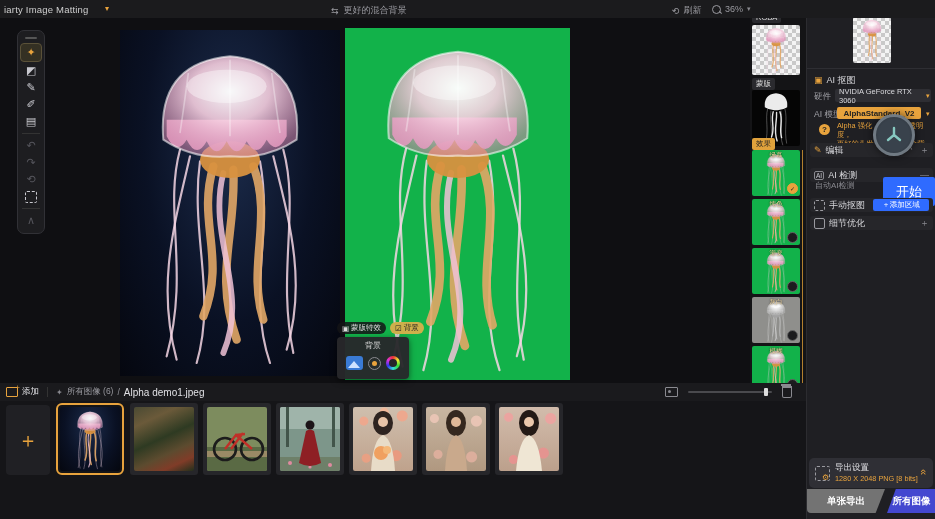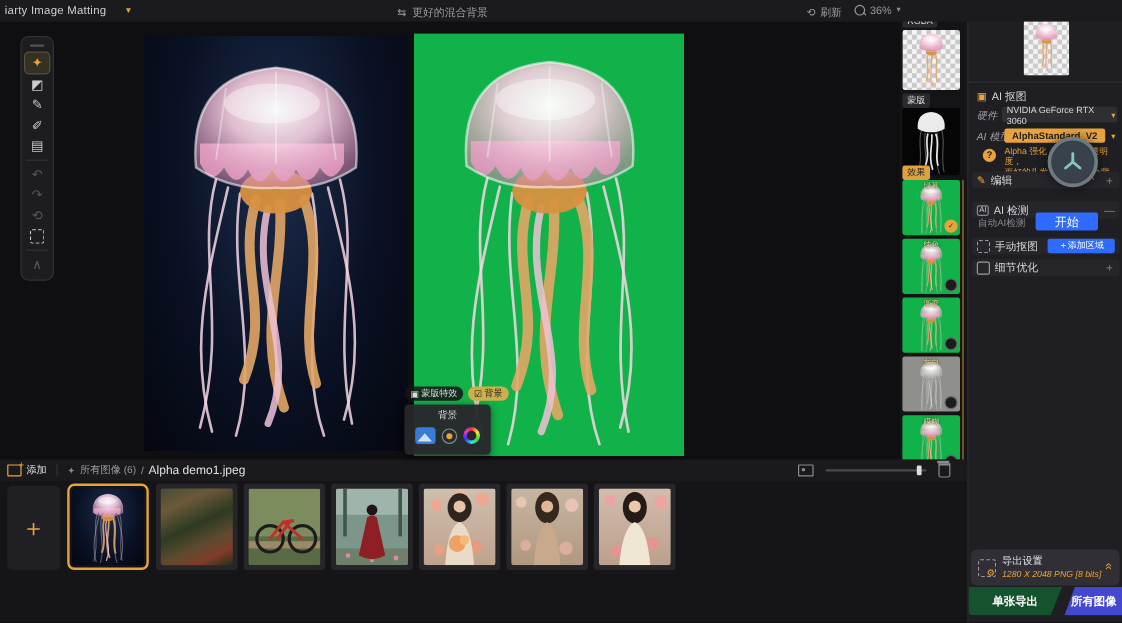--- a/index.html
+++ b/index.html
@@ -5,21 +5,21 @@
   html,body{margin:0;padding:0;background:#000;}
   #app{position:relative;width:935px;height:519px;background:#141416;overflow:hidden;
        font-family:"Liberation Sans","DejaVu Sans",sans-serif;color:#ddd;font-size:9px;}
   .abs{position:absolute;}
   
   #titlebar{position:absolute;left:0;top:0;width:935px;height:18px;background:#1b1b1d;z-index:9;}
   .app-title{position:absolute;left:4px;top:4px;color:#cfcfcf;font-size:9.5px;letter-spacing:.2px;}
   .title-caret{position:absolute;left:105px;top:4px;color:#e8a33d;font-size:8px;}
   .status-grp{position:absolute;left:331px;top:4px;color:#9a9aa0;font-size:9px;display:flex;gap:5px;align-items:center;}
   .refresh-grp{position:absolute;left:672px;top:4px;color:#9a9aa0;font-size:9px;display:flex;gap:4px;align-items:center;}
-  .zoom-grp{position:absolute;left:712px;top:4px;color:#9a9aa0;font-size:9px;display:flex;gap:4px;align-items:flex-start;}
+  .zoom-grp{position:absolute;left:712px;top:4px;color:#9a9aa0;font-size:9px;display:flex;gap:4px;align-items:center;}
   .mag{width:7px;height:7px;border:1.2px solid #9a9aa0;border-radius:50%;position:relative;display:inline-block;}
   .mag::after{content:"";position:absolute;left:6px;top:6px;width:3px;height:1.2px;background:#9a9aa0;transform:rotate(45deg);}
   
   #tools{position:absolute;left:17px;top:30px;width:26px;background:#1d1d20;border:1px solid #313136;
          border-radius:7px;z-index:6;display:flex;flex-direction:column;align-items:center;padding:4px 0;}
   .tool-handle{width:12px;height:2px;background:#555;border-radius:1px;margin:2px 0 4px;}
   .tool{width:20px;height:17px;display:flex;align-items:center;justify-content:center;color:#c9c9cf;font-size:11px;cursor:pointer;}
   .tool.sel{background:#343023;border:1px solid #5a5138;border-radius:4px;color:#e8a33d;}
   .tool.dim{color:#55555c;}
   .tool-div{width:18px;height:1px;background:#333;margin:3px 0;}
@@ -64,43 +64,43 @@
   
   #rightpanel{position:absolute;left:806px;top:0;width:129px;height:519px;background:#1f1f23;border-left:1px solid #2c2c30;}
   .home-tab{position:absolute;left:37px;top:2px;width:40px;height:15px;background:#2f80ff;color:#fff;
             border-radius:3px 3px 0 0;display:flex;align-items:center;justify-content:center;font-size:8.5px;cursor:pointer;}
   .winbtn{position:absolute;top:2px;width:14px;height:14px;color:#9a9aa0;display:flex;align-items:center;justify-content:center;font-size:9px;cursor:pointer;}
   .pv-thumb{position:absolute;left:46px;top:17px;width:38px;height:46px;overflow:hidden;border-radius:2px;}
   .pdiv{position:absolute;left:0;width:129px;height:1px;background:#2e2e33;}
   .sec{position:absolute;left:3px;width:123px;height:14px;background:#26262a;border-radius:3px;
        display:flex;align-items:center;gap:4px;padding:0 4px;box-sizing:border-box;color:#d8d8dc;font-size:9px;}
   .sec .right{margin-left:auto;color:#8a8a90;}
-  .lbl{color:#a0a0a6;font-size:8.5px;font-style:italic;}
+  .lbl{color:#a0a0a6;font-size:8.5px;}
   .select{background:#2e2e33;border-radius:2px;height:13px;display:flex;align-items:center;padding:0 4px;color:#d8d8dc;font-size:7.5px;}
   .pill{background:#e8a33d;border-radius:2px;height:12px;display:flex;align-items:center;justify-content:center;color:#222;font-size:8px;font-weight:bold;}
   .caret{color:#e8a33d;font-size:7px;}
   .qmark{width:11px;height:11px;border-radius:50%;background:#e8a33d;color:#222;font-size:8px;font-weight:bold;
          display:flex;align-items:center;justify-content:center;}
   .desc{color:#e8a33d;font-size:7.3px;line-height:9px;}
   .sota{color:#8aa0b8;}
   .btn-blue{background:#2f6bff;color:#fff;border-radius:2px;display:flex;align-items:center;justify-content:center;cursor:pointer;}
   .aibox{border:1px solid #8a8a90;border-radius:2px;font-size:6.5px;padding:0 1px;color:#c9c9cf;}
   .dashbox{width:9px;height:9px;border:1px dashed #9a9aa0;border-radius:2px;position:relative;}
   .float-btn{position:absolute;left:66px;top:114px;width:36px;height:36px;border-radius:50%;z-index:8;
              background:radial-gradient(circle,#39424c 60%,#2a3138 100%);border:3px solid rgba(185,195,205,.45);
              display:flex;align-items:center;justify-content:center;cursor:pointer;box-shadow:0 0 8px rgba(0,0,0,.6);}
   .exp-card{position:absolute;left:2px;top:458px;width:124px;height:30px;background:#2f2f35;border-radius:5px;}
   .exp-ic{position:absolute;left:6px;top:8px;width:13px;height:13px;border:1px dashed #9a9aa0;border-radius:2px;}
   .exp-gear{position:absolute;left:13px;top:15px;color:#e8a33d;font-size:8px;}
   .exp-title{position:absolute;left:26px;top:4px;color:#e0e0e4;font-size:8.5px;}
-  .exp-info{position:absolute;left:26px;top:16px;color:#e8a33d;font-size:7.3px;font-style:italic;}
+  .exp-info{position:absolute;left:26px;top:16px;color:#e8a33d;font-size:7.3px;}
   .exp-up{position:absolute;right:6px;top:8px;color:#e8a33d;font-size:11px;transform:rotate(90deg);cursor:pointer;}
   .exp-btn{position:absolute;top:489px;height:24px;display:flex;align-items:center;justify-content:center;
            color:#fff;font-size:9.5px;font-weight:bold;cursor:pointer;}
-  .exp-single{left:0px;width:78px;background:#14532d;clip-path:polygon(0 0,100% 0,88% 100%,0 100%);border-radius:0 0 0 4px;}
+  .exp-single{left:0px;width:78px;background:#737373;clip-path:polygon(0 0,100% 0,88% 100%,0 100%);border-radius:0 0 0 4px;}
   .exp-batch{left:80px;width:49px;background:#4448d0;clip-path:polygon(18% 0,100% 0,100% 100%,0 100%);}
   
   #filmstrip{position:absolute;left:0;top:383px;width:806px;height:136px;background:#151518;}
   .fs-head{position:absolute;left:0;top:0;width:806px;height:18px;background:#1a1a1d;display:flex;align-items:center;}
   .fs-addic{width:10px;height:8px;border:1px solid #e8a33d;border-radius:1px;position:relative;margin:0 4px 0 6px;}
   .fs-addic::after{content:"+";position:absolute;right:-3px;top:-5px;color:#e8a33d;font-size:8px;}
   .vline{width:1px;height:10px;background:#333;margin:0 8px;}
   .crumb-star{color:#8a8a90;font-size:8px;margin-right:4px;}
   .crumb-dim{color:#9a9aa0;font-size:8.5px;}
   .crumb-file{color:#e0e0e4;font-size:10px;}
@@ -376,21 +376,21 @@
         <path d="M10,10 L10,3 M10,10 L4,15 M10,10 L16,15" stroke="#86c8c0" stroke-width="2.4" stroke-linecap="round" fill="none"></path>
       </svg>
     </div>
 
     <div class="sec" style="top:168px">
       <span class="aibox">AI</span>
       <span>AI 检测</span>
       <span class="right">—</span>
     </div>
     <span class="abs" style="left:8px;top:180px;color:#8a8a90;font-size:8px">自动AI检测</span>
-    <div class="btn-blue abs" style="left:56px;top:177px;width:52px;height:15px;font-size:10px">
+    <div class="btn-blue abs" style="left:76px;top:177px;width:52px;height:29px;font-size:13px">
       <span>开始</span>
     </div>
 
     <div class="sec" style="top:198px">
       <span class="dashbox"></span>
       <span>手动抠图</span>
       <span class="right btn-blue" style="width:56px;height:12px;font-size:7.5px;color:#fff">
         <span>＋添加区域</span>
       </span>
     </div>

